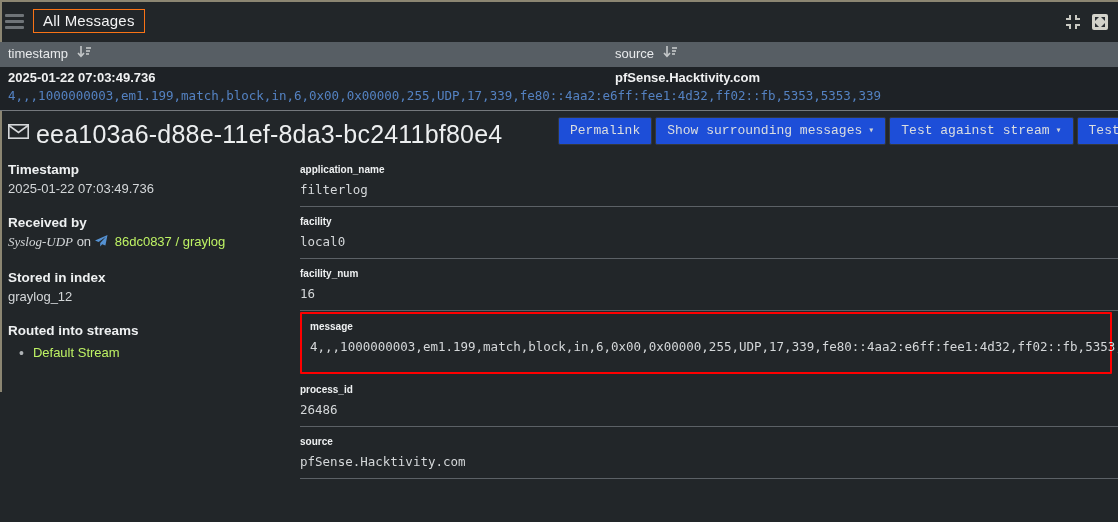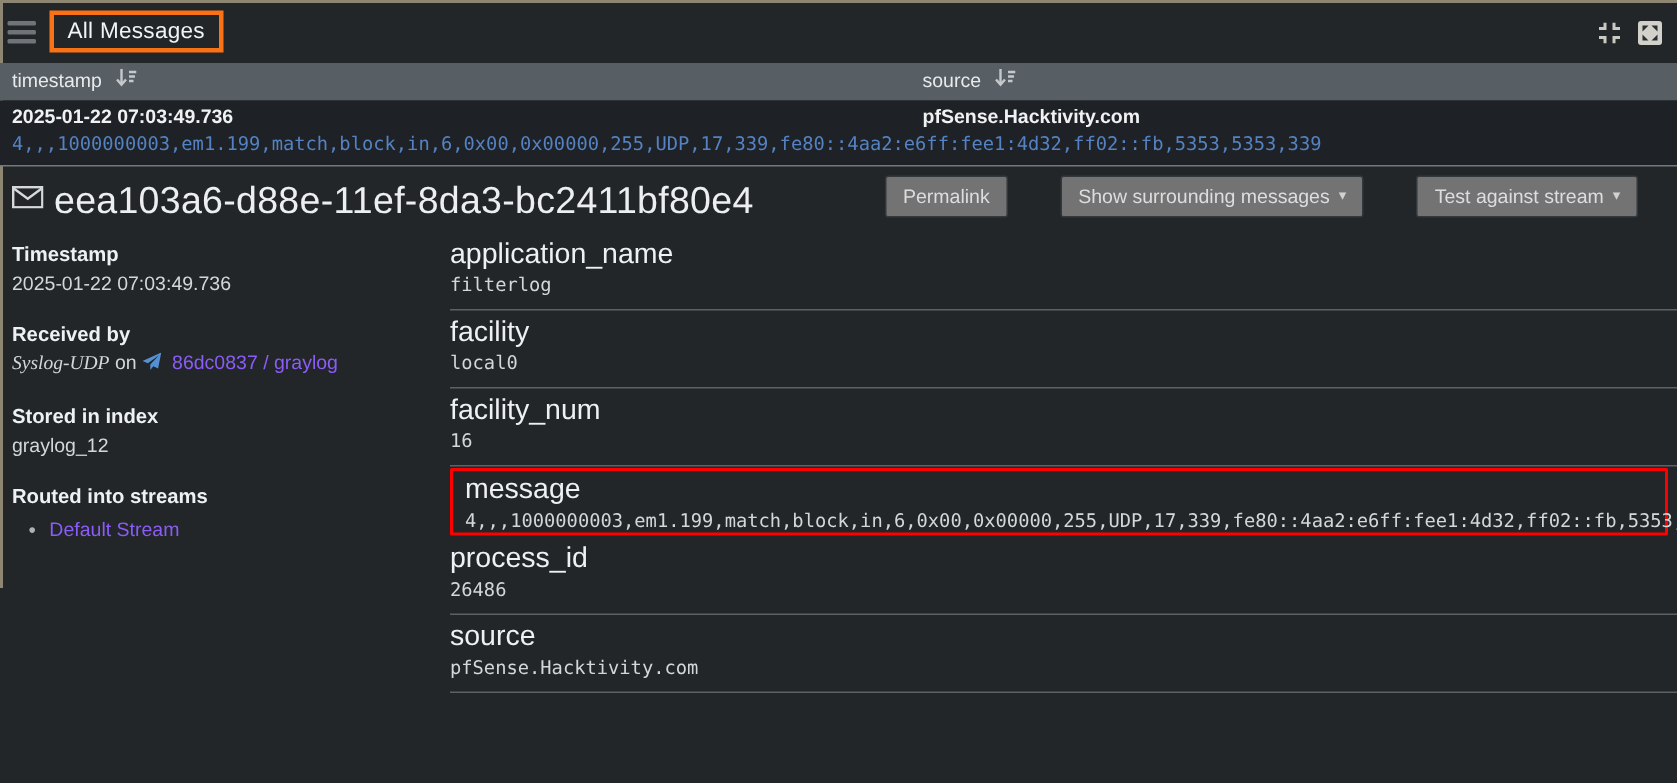--- a/index.html
+++ b/index.html
@@ -15,21 +15,21 @@
 
   
   .top-accent { position:absolute; top:0; left:0; right:0; height:2px; background:#8c8672; }
   .left-accent { position:absolute; top:0; left:0; width:2px; height:392px; background:#8c8672; }
 
   
   .titlebar { position:absolute; top:2; left:0; right:0; top:2px; height:38px; display:flex; align-items:center; padding-left:5px; }
   .menu-icon { width:19px; display:flex; flex-direction:column; gap:3px; cursor:pointer; margin-right:9px; }
   .menu-icon i { display:block; height:3px; background:#6f7478; border-radius:1px; }
   .widget-title {
-    border:3px solid #f97316; padding:2px 9px 3px;
+    border:1px solid #f97316; padding:2px 9px 3px;
     font-size:15px; color:#f2f3f4; letter-spacing:.2px;
   }
   .titlebar-right { position:absolute; right:10px; top:12px; display:flex; align-items:center; gap:12px; }
   .tb-icon { cursor:pointer; display:block; }
 
   
   .table-header { position:absolute; top:42px; left:0; right:0; height:25px; background:#575e64; }
   .th-cell { position:absolute; top:3px; display:flex; align-items:center; gap:9px; color:#e8eaec; cursor:pointer; }
   .th-timestamp { left:8px; }
   .th-source { left:615px; }
@@ -43,51 +43,51 @@
     font-family:"DejaVu Sans Mono", monospace; font-size:12.5px; color:#5482c2;
   }
   .row-divider { position:absolute; top:110px; left:0; right:0; height:1px; background:#75797d; }
 
   
   .detail-header { position:absolute; top:111px; left:0; right:0; height:44px; }
   .envelope-wrap { position:absolute; left:8px; top:13px; }
   .message-id { position:absolute; left:36px; top:9px; font-size:25px; font-weight:400; color:#eceeef; letter-spacing:.2px; }
   .actions { position:absolute; left:558px; top:6px; display:flex; gap:3px; }
   .btn {
-    background:#737373; border:1px solid #33383d; border-radius:2px;
-    color:#dbdee0; font-family:Liberation Sans, sans-serif; font-size:13px;
+    background:#1d4ed8; border:1px solid #33383d; border-radius:2px;
+    color:#dbdee0; font-family:Liberation Mono, monospace; font-size:13px;
     padding:5px 11px 6px; white-space:nowrap; cursor:pointer;
-    display:flex; align-items:center; gap:6px;margin-left:32px;
+    display:flex; align-items:center; gap:6px;
   }
   .caret { font-size:10px; color:#cfd2d4; line-height:1; }
 
   
   .content { position:absolute; top:155px; left:0; right:0; bottom:0; }
 
   .sidebar { position:absolute; left:8px; top:6px; width:282px; }
   .sb-group { margin-bottom:16px; }
   .sb-label { font-weight:700; font-size:13.5px; color:#eef0f1; line-height:18px; }
   .sb-value { color:#d4d7d9; line-height:18px; margin-top:1px; }
   .italic { font-style:italic;font-family:Liberation Serif, serif; }
-  a.link { color:#8b5cf6; text-decoration:none; cursor:pointer; }
+  a.link { color:#bef264; text-decoration:none; cursor:pointer; }
   .plane-wrap { display:inline-block; vertical-align:-2px; margin:0 3px 0 4px; }
   .stream-list { list-style:none; margin-top:4px; }
   .stream-list li { display:flex; align-items:center; gap:9px; padding-left:11px; line-height:18px; }
   .bullet { color:#aeb2b5; font-size:14px; }
 
   .fields { position:absolute; left:300px; right:0; top:0; }
   .field { padding:6px 0 8px; border-bottom:1px solid #5c6166; margin-right:0; }
-  .field-name { font-weight:400; font-size:19px; color:#eef0f1; line-height:17px; }
+  .field-name { font-weight:700; font-size:10px; color:#eef0f1; line-height:17px; }
   .field-value {
     font-family:"DejaVu Sans Mono", monospace; font-size:12.5px;
     color:#d4d7d9; line-height:17px; margin-top:3px; white-space:nowrap;
   }
   .field.highlighted {
     border:2px solid #ff0000; border-radius:1px;
-    padding:4px 8px 0; margin:1px 6px 1px 0;
+    padding:4px 8px 17px; margin:1px 6px 1px 0;
   }
   .field.last { border-bottom:none; }
 </style>
 </head>
 <body>
 
 <div class="top-accent"></div>
 <div class="left-accent"></div>
 
 <div class="titlebar">

